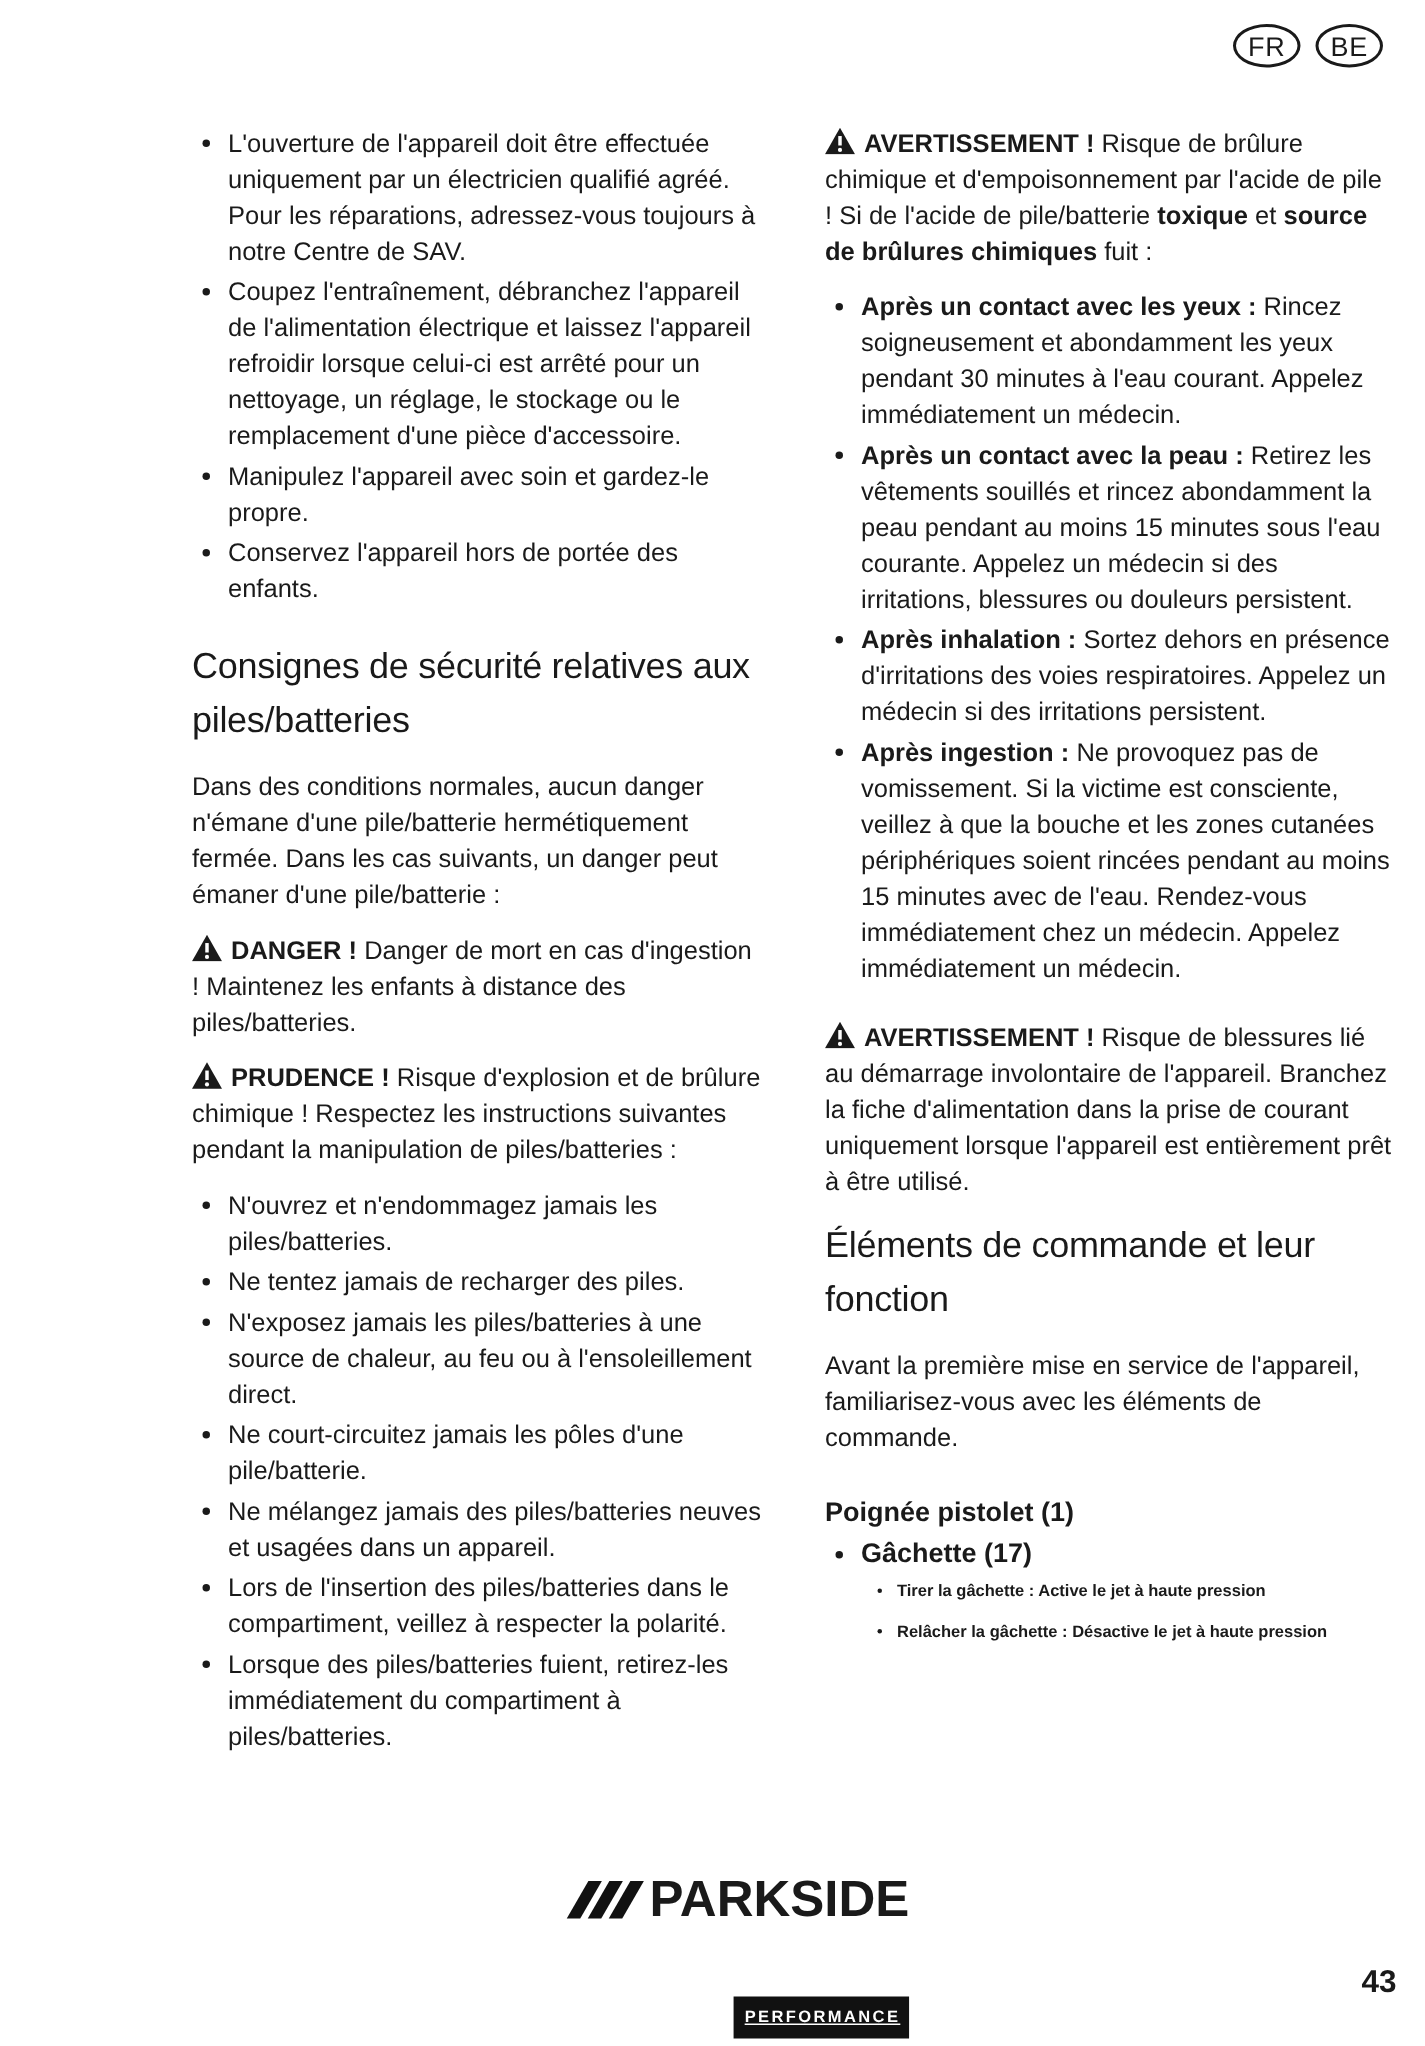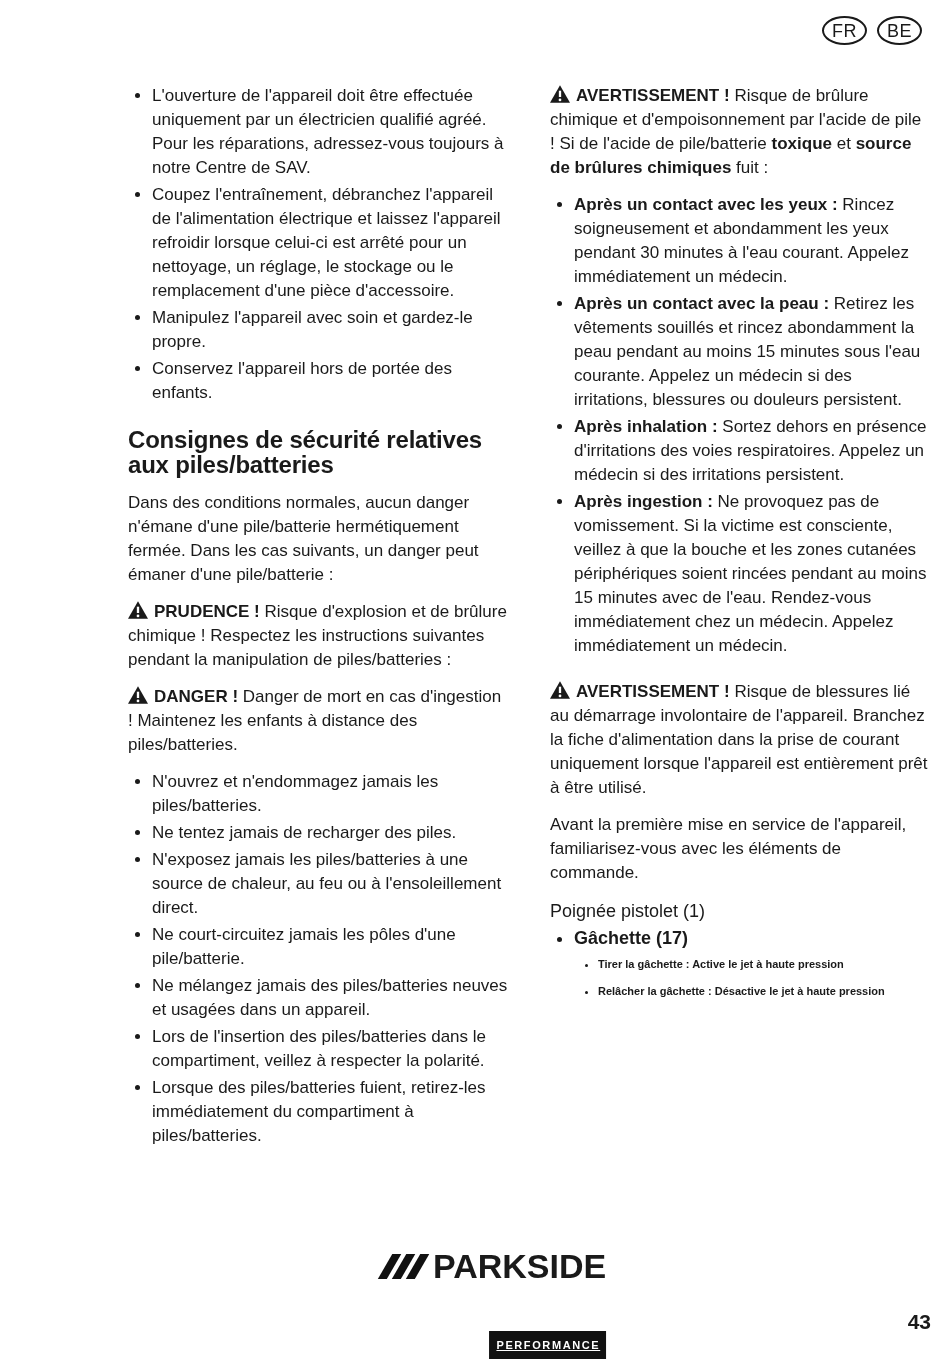--- a/index.html
+++ b/index.html
@@ -30,30 +30,30 @@
   }
   .col { width:380px; flex:0 0 380px; }
   ul.bullets { margin:0 0 22px; padding-left:24px; list-style:disc; }
   ul.bullets li { margin-bottom:3px; }
   ul.bullets.last { margin-bottom:0; }
   h1 {
     font-size:31px; line-height:34px; font-weight:700;
     letter-spacing:-0.3px; margin:22px 0 16px;
   }
   h2 {
-    font-size:24px; line-height:25px; font-weight:700;
+    font-size:24px; line-height:36px; font-weight:400;
     letter-spacing:-0.2px; margin:0 0 14px;
   }
   h2.spaced { margin-top:4px; }
   p { margin:0 0 13px; }
   .warn-para { margin:0 0 13px; }
   .warn-label { font-weight:700; }
   .warn-icon { width:20px; height:18px; vertical-align:-2px; margin-right:6px; }
   .lead { font-weight:700; }
-  .subhead { font-weight:400; font-size:18px; margin:14px 0 3px; }
+  .subhead { font-weight:700; font-size:18px; margin:25px 0 3px; }
   .bold-item { font-weight:700; font-size:18px; }
   ul.sub {
     margin:2px 0 0; padding-left:24px; list-style:disc;
     font-weight:700; font-size:11px;
   }
   ul.sub li { margin-bottom:3px; }
   .footer {
     position:absolute; left:0; right:0; bottom:0; height:90px;
   }
   .logo {
@@ -99,31 +99,31 @@
 
       <h2>Consignes de sécurité relatives aux piles/batteries</h2>
 
       <p>Dans des conditions normales, aucun danger n'émane d'une pile/batterie hermétiquement fermée. Dans les cas suivants, un danger peut émaner d'une pile/batterie :</p>
 
       <p class="warn-para">
         <svg class="warn-icon" viewBox="0 0 26 23">
             <path d="M13 0 L26 23 H0 Z" fill="#1a1a1a"></path>
             <rect x="11.5" y="7.2" width="3" height="8.2" fill="#fff"></rect>
             <circle cx="13" cy="19.2" r="1.8" fill="#fff"></circle>
+          </svg><span class="warn-label">DANGER !</span>
+        <span>Danger de mort en cas d'ingestion ! Maintenez les enfants à distance des piles/batteries.</span>
+      </p>
+
+      <p class="warn-para">
+        <svg class="warn-icon" viewBox="0 0 26 23">
+            <path d="M13 0 L26 23 H0 Z" fill="#1a1a1a"></path>
+            <rect x="11.5" y="7.2" width="3" height="8.2" fill="#fff"></rect>
+            <circle cx="13" cy="19.2" r="1.8" fill="#fff"></circle>
           </svg><span class="warn-label">PRUDENCE !</span>
         <span>Risque d'explosion et de brûlure chimique ! Respectez les instructions suivantes pendant la manipulation de piles/batteries :</span>
-      </p>
-
-      <p class="warn-para">
-        <svg class="warn-icon" viewBox="0 0 26 23">
-            <path d="M13 0 L26 23 H0 Z" fill="#1a1a1a"></path>
-            <rect x="11.5" y="7.2" width="3" height="8.2" fill="#fff"></rect>
-            <circle cx="13" cy="19.2" r="1.8" fill="#fff"></circle>
-          </svg><span class="warn-label">DANGER !</span>
-        <span>Danger de mort en cas d'ingestion ! Maintenez les enfants à distance des piles/batteries.</span>
       </p>
 
       <ul class="bullets last">
         <li>N'ouvrez et n'endommagez jamais les piles/batteries.</li>
         <li>Ne tentez jamais de recharger des piles.</li>
         <li>N'exposez jamais les piles/batteries à une source de chaleur, au feu ou à l'ensoleillement direct.</li>
         <li>Ne court-circuitez jamais les pôles d'une pile/batterie.</li>
         <li>Ne mélangez jamais des piles/batteries neuves et usagées dans un appareil.</li>
         <li>Lors de l'insertion des piles/batteries dans le compartiment, veillez à respecter la polarité.</li>
         <li>Lorsque des piles/batteries fuient, retirez-les immédiatement du compartiment à piles/batteries.</li>
@@ -162,20 +162,21 @@
 
       <p class="warn-para">
         <svg class="warn-icon" viewBox="0 0 26 23">
             <path d="M13 0 L26 23 H0 Z" fill="#1a1a1a"></path>
             <rect x="11.5" y="7.2" width="3" height="8.2" fill="#fff"></rect>
             <circle cx="13" cy="19.2" r="1.8" fill="#fff"></circle>
           </svg><span class="warn-label">AVERTISSEMENT !</span>
         <span>Risque de blessures lié au démarrage involontaire de l'appareil. Branchez la fiche d'alimentation dans la prise de courant uniquement lorsque l'appareil est entièrement prêt à être utilisé.</span>
       </p>
 
+      <h2 class="spaced">Éléments de commande et leur fonction</h2>
 
       <p>Avant la première mise en service de l'appareil, familiarisez-vous avec les éléments de commande.</p>
 
       <p class="subhead">Poignée pistolet (1)</p>
 
       <ul class="bullets last">
         <li class="bold-item">
           <span>Gâchette (17)</span>
           <ul class="sub">
             <li>Tirer la gâchette : Active le jet à haute pression</li>

